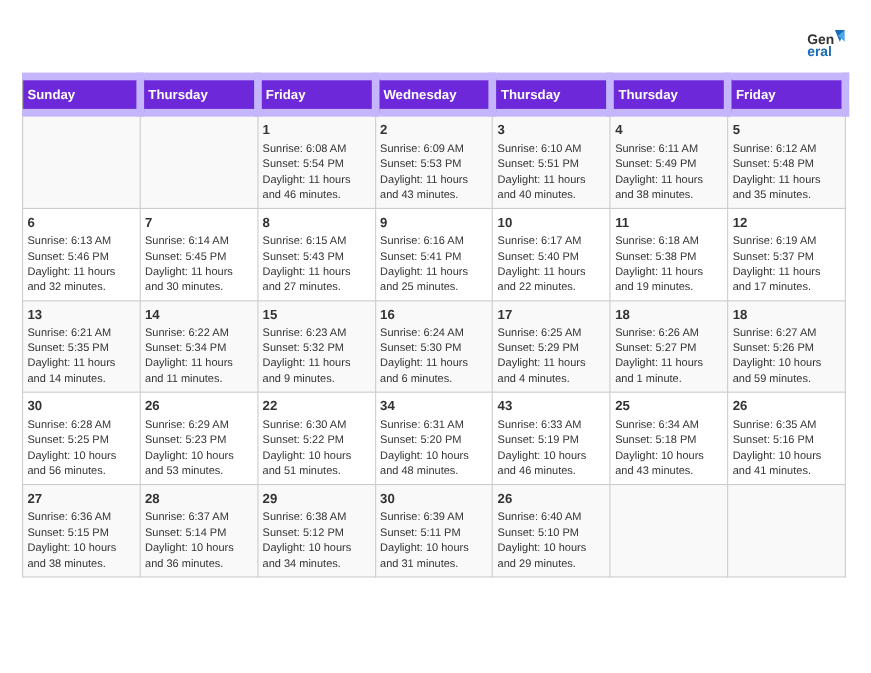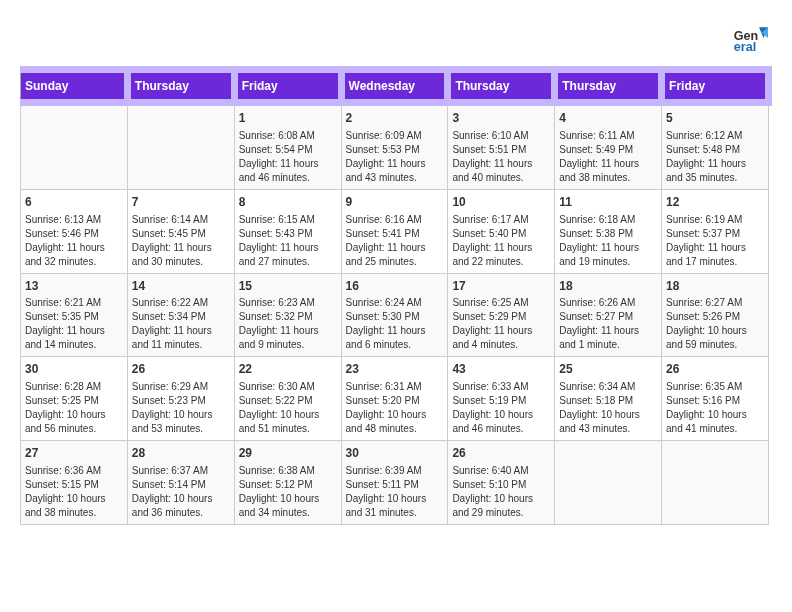--- a/index.html
+++ b/index.html
@@ -213,21 +213,21 @@
         </td>
         <td>
           <span class="day-number">26</span>
           <div class="day-info">Sunrise: 6:29 AM<br>Sunset: 5:23 PM<br>Daylight: 10 hours and 53 minutes.</div>
         </td>
         <td>
           <span class="day-number">22</span>
           <div class="day-info">Sunrise: 6:30 AM<br>Sunset: 5:22 PM<br>Daylight: 10 hours and 51 minutes.</div>
         </td>
         <td>
-          <span class="day-number">23</span>
+          <span class="day-number">34</span>
           <div class="day-info">Sunrise: 6:31 AM<br>Sunset: 5:20 PM<br>Daylight: 10 hours and 48 minutes.</div>
         </td>
         <td>
           <span class="day-number">43</span>
           <div class="day-info">Sunrise: 6:33 AM<br>Sunset: 5:19 PM<br>Daylight: 10 hours and 46 minutes.</div>
         </td>
         <td>
           <span class="day-number">25</span>
           <div class="day-info">Sunrise: 6:34 AM<br>Sunset: 5:18 PM<br>Daylight: 10 hours and 43 minutes.</div>
         </td>

